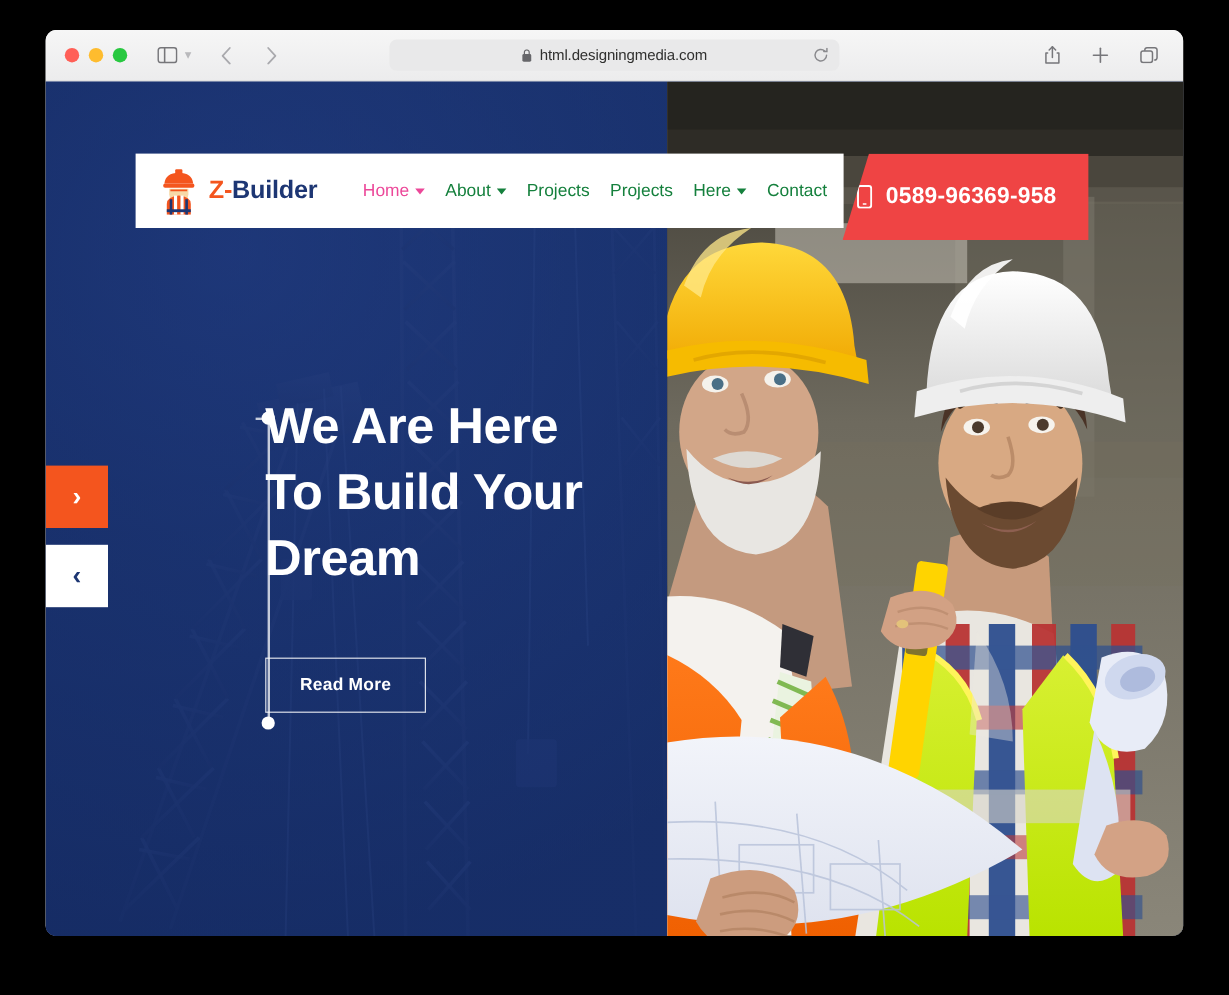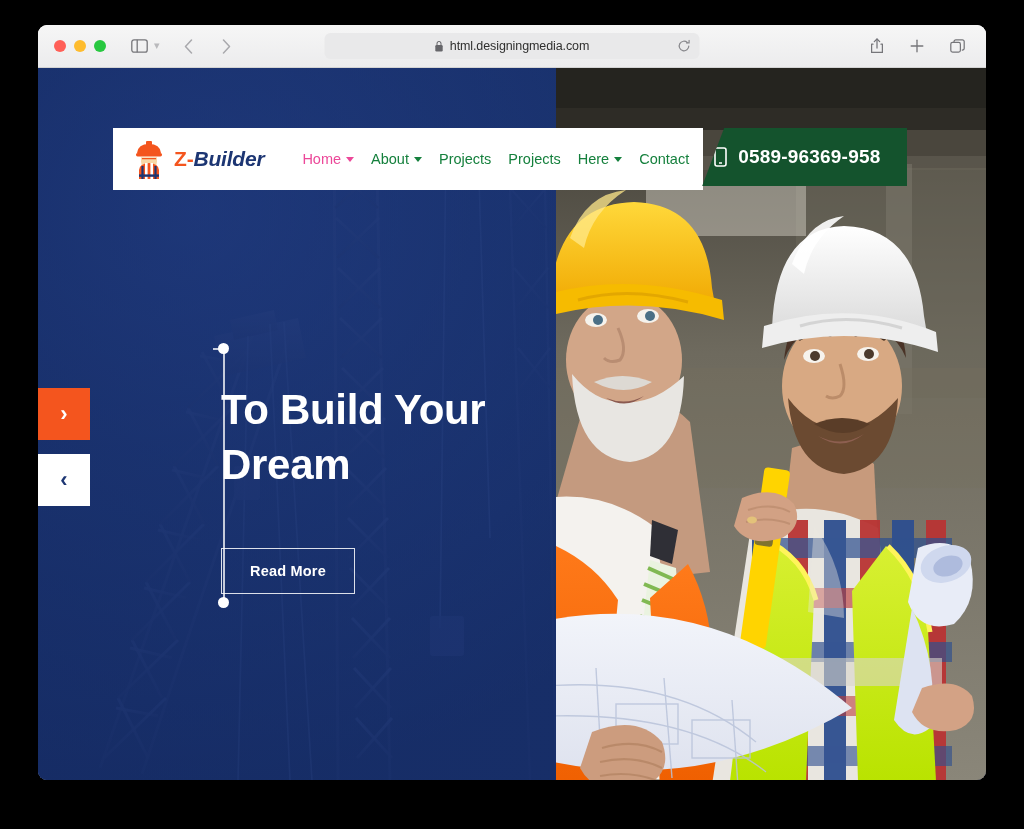--- a/index.html
+++ b/index.html
@@ -180,21 +180,21 @@
   }
   .logo-wrap { display: flex; align-items: center; gap: 9px; }
   .logo-mark { width: 32px; height: 40px; display: block; }
   .logo-text {
     font-size: 21px;
     font-weight: bold;
     letter-spacing: -0.2px;
     white-space: nowrap;
   }
   .logo-z { color: #f4551e; }
-  .logo-builder { color: #1d3673; font-style: italic; }
+  .logo-builder { color: #1d3673; }
 
   .main-nav {
     display: flex;
     align-items: center;
     gap: 17px;
     margin-left: 38px;
     white-space: nowrap;
   }
   .nav-item {
     font-size: 14.5px;
@@ -206,26 +206,26 @@
   .nav-item.active { color: #ec4899; }
   .caret {
     width: 0; height: 0;
     border-left: 4.5px solid transparent;
     border-right: 4.5px solid transparent;
     border-top: 5px solid currentColor;
     display: block;
   }
 
   .phone-block {
-    background: #14532d;
+    background: #ef4444;
     display: flex;
     align-items: center;
     gap: 11px;
     padding: 0 27px 0 12px;
-    height: 58px;
+    height: 72px;
     clip-path: polygon(22px 0, 100% 0, 100% 100%, 0 100%);
     margin-left: -1px;
   }
   .phone-num {
     color: #ffffff;
     font-size: 19px;
     font-weight: bold;
     letter-spacing: 0.2px;
     white-space: nowrap;
   }
@@ -734,21 +734,21 @@
 
       <div class="rail">
         <span class="rail-line-h"></span>
         <span class="rail-line-v"></span>
         <span class="rail-dot top"></span>
         <span class="rail-dot bottom"></span>
       </div>
 
       <div class="hero-content">
         <h1 class="hero-title">
-          <br>
+          <span>We Are Here</span><br>
           <span>To Build Your</span><br>
           <span>Dream</span>
         </h1>
         <a class="read-more">Read More</a>
       </div>
 
       <div class="slider-arrows">
         <div class="arrow-btn arrow-next">
           <span class="chev">›</span>
         </div>

